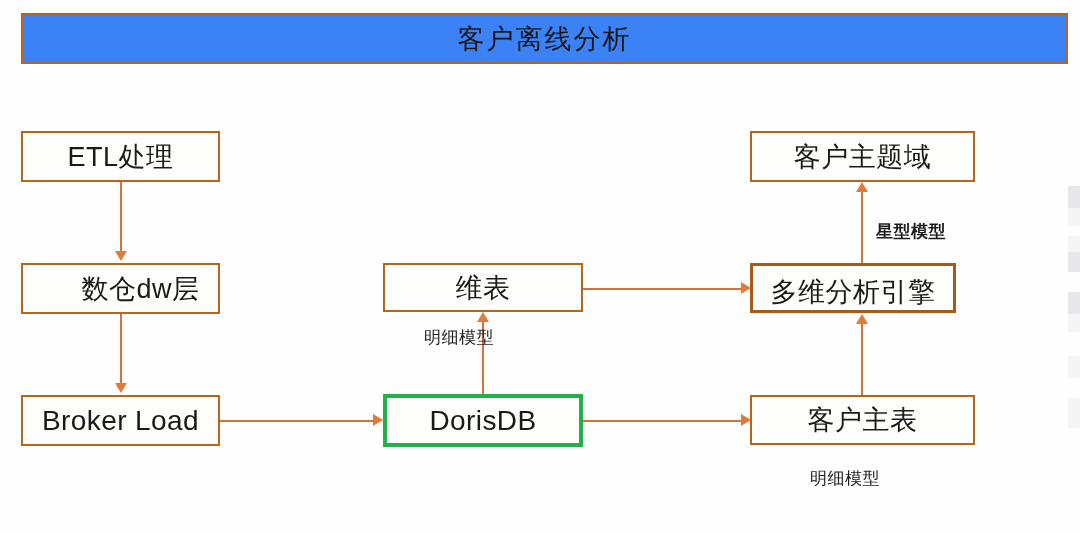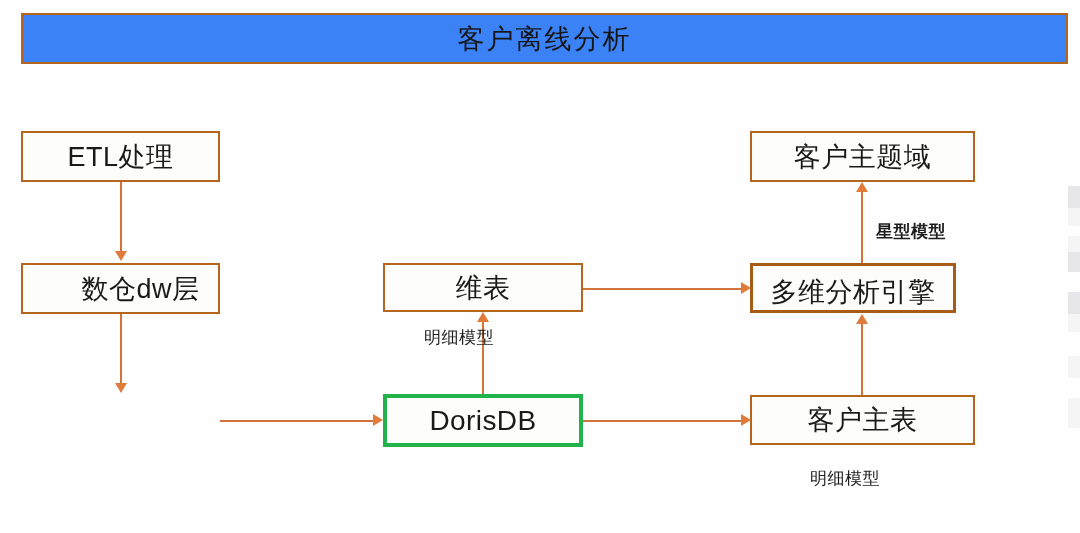--- a/index.html
+++ b/index.html
@@ -100,20 +100,23 @@
   </div>
 
   <div class="box" style="left:21px; top:131px; width:199px; height:51px;">
     <span class="label-cn">ETL处理</span>
   </div>
 
   <div class="box" style="left:21px; top:263px; width:199px; height:51px;padding-left:40px;">
     <span class="label-cn">数仓dw层</span>
   </div>
 
+  <div class="box" style="left:21px; top:395px; width:199px; height:51px;">
+    <span class="label-lat">Broker Load</span>
+  </div>
 
   <div class="box" style="left:383px; top:263px; width:200px; height:49px;justify-content:center;">
     <span class="label-cn">维表</span>
   </div>
 
   <div class="box" style="left:750px; top:131px; width:225px; height:51px;">
     <span class="label-cn">客户主题域</span>
   </div>
 
   <div class="box green" style="left:383px; top:394px; width:200px; height:53px;">

